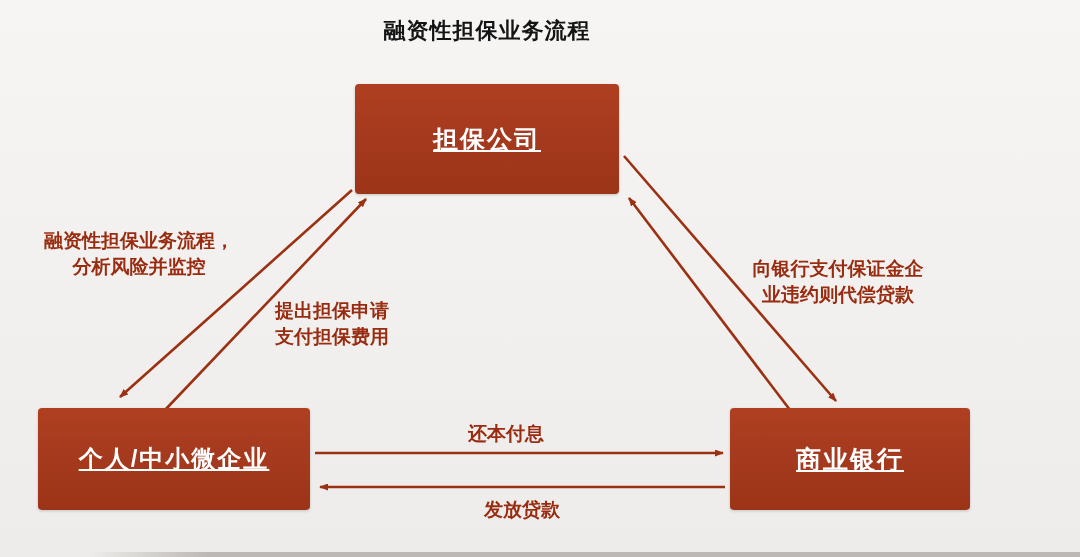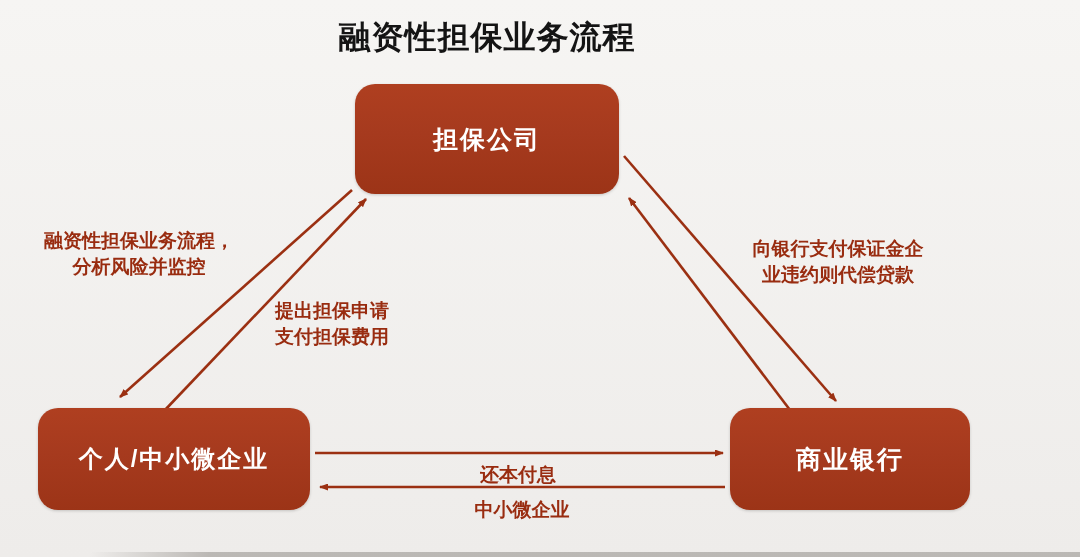--- a/index.html
+++ b/index.html
@@ -16,45 +16,46 @@
   html,body{margin:0;padding:0;}
   body{
     width:1080px;height:557px;
     font-family:"Liberation Sans","DejaVu Sans",sans-serif;
     position:relative;overflow:hidden;
     background:linear-gradient(180deg,var(--background-top) 0%,var(--background-bottom) 100%);
   }
   .stage{position:absolute;inset:0;}
   .title{
     position:absolute;left:287px;top:16px;width:400px;
-    text-align:center;font-size:32px;font-weight:bold;
+    text-align:center;font-size:22px;font-weight:bold;
     color:var(--title-text);letter-spacing:1px;
   }
   .node{
     position:absolute;
     background:linear-gradient(180deg,#af3f20 0%,var(--node-fill) 45%,#9c3417 100%);
-    border-radius:20px;
+    border-radius:4px;
     display:flex;align-items:center;justify-content:center;
     color:var(--node-text);font-weight:bold;font-size:25px;
     letter-spacing:2px;
     box-shadow:0 1px 3px rgba(0,0,0,0.18);
+    text-decoration:underline;
   }
   .node-guarantee{left:355px;top:84px;width:264px;height:110px;}
   .node-individual{left:38px;top:408px;width:272px;height:102px;font-size:24px;}
   .node-bank{left:730px;top:408px;width:240px;height:102px;}
   .edge-label{
     position:absolute;color:var(--label-text);
     font-weight:bold;font-size:19px;line-height:1.35;
     text-align:center;white-space:pre-line;
   }
   .lbl-review{left:28px;top:228px;width:222px;}
   .lbl-apply{left:250px;top:300px;width:164px;font-family:Liberation Mono, monospace;}
   .lbl-bankreview{left:554px;top:284px;width:156px;}
-  .lbl-deposit{left:726px;top:236px;width:224px;}
-  .lbl-repay{left:456px;top:421px;width:124px;margin-top:41px;}
+  .lbl-deposit{left:726px;top:256px;width:224px;}
+  .lbl-repay{left:444px;top:421px;width:124px;}
   .lbl-loan{left:460px;top:497px;width:124px;}
   svg.arrows{position:absolute;inset:0;width:1080px;height:557px;}
   svg.arrows line{stroke:var(--arrow);stroke-width:2.6;}
   svg.arrows marker polygon{fill:var(--arrow);}
   .bottom-edge{
     position:absolute;left:90px;right:0;bottom:0;height:5px;
     background:linear-gradient(90deg,rgba(170,167,163,0) 0%,rgba(170,167,163,.75) 12%,rgba(170,167,163,.75) 100%);
   }
 </style>
 </head>
@@ -94,16 +95,16 @@
     <span>商业银行</span>
   </div>
 
   <div class="edge-label lbl-review">融资性担保业务流程，
 分析风险并监控</div>
   <div class="edge-label lbl-apply">提出担保申请
 支付担保费用</div>
   <div class="edge-label lbl-deposit">向银行支付保证金企
 业违约则代偿贷款</div>
   <div class="edge-label lbl-repay">还本付息</div>
-  <div class="edge-label lbl-loan">中小微企业</div>
+  <div class="edge-label lbl-loan">发放贷款</div>
 
   <div class="bottom-edge"></div>
 </div>
 
 </body></html>

